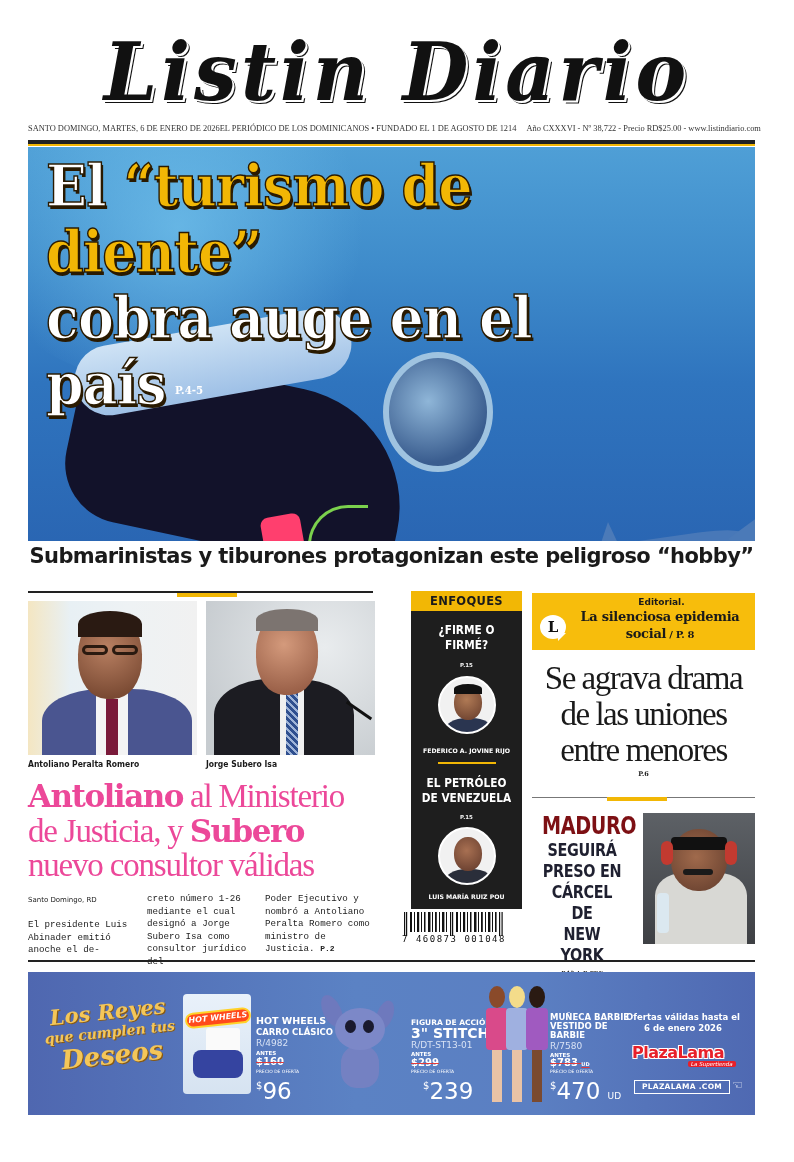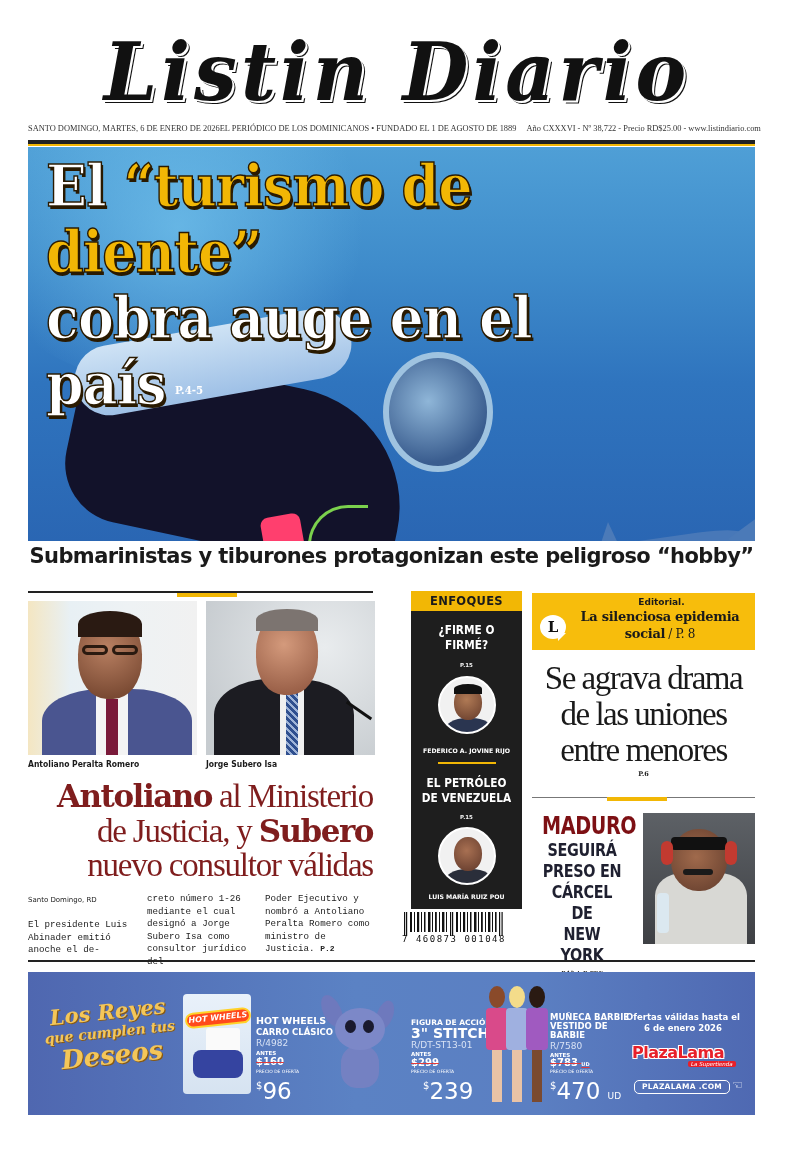--- a/index.html
+++ b/index.html
@@ -41,21 +41,21 @@
   .rule-left { position: absolute; left: 28px; top: 591px; width: 345px; height: 2px; background: #222; }
   .rule-left-gold { position: absolute; left: 177px; top: 593px; width: 60px; height: 4px; background: #f2b705; }
   .photo { position: absolute; overflow: hidden; }
   .photo-a { left: 28px; top: 601px; width: 169px; height: 154px; background: linear-gradient(90deg,#f4e6c2 0%,#e8f0f4 25%,#eef2f4 60%,#f1f1f1 100%); }
   .photo-b { left: 206px; top: 601px; width: 169px; height: 154px; background: radial-gradient(circle at 70% 30%, #e9ecee, #c7ccd0 80%); }
   .person-face { position: absolute; border-radius: 48% 48% 45% 45%; background: radial-gradient(circle at 45% 40%, #b98062, #7a4a33 80%); }
   .person-suit { position: absolute; border-radius: 40% 40% 0 0; }
   .glasses { position: absolute; height: 10px; border: 3px solid #2a1a10; border-radius: 6px; background: transparent; }
   .caption { position: absolute; font-family: "DejaVu Sans", sans-serif; font-weight: bold; font-size: 8.5px; color: #1a1a1a; transform: scaleX(0.9); transform-origin: left; }
 
-  .left-headline { position: absolute; left: 28px; top: 779px; width: 345px; text-align: right; font-family: "Liberation Serif", serif; font-size: 33px; line-height: 34.5px; letter-spacing: -1.2px; color: #7f1d1d; }
+  .left-headline { position: absolute; left: 28px; top: 779px; width: 345px; text-align: left; font-family: "Liberation Serif", serif; font-size: 33px; line-height: 34.5px; letter-spacing: -1.2px; color: #ec4899; }
   .left-headline b { font-family: "DejaVu Serif", serif; font-weight: bold; font-size: 31px; letter-spacing: -1.5px; }
 
   .dateline-small { position: absolute; left: 28px; top: 896px; font-family: "DejaVu Sans", sans-serif; font-size: 7px; color: #222; }
   .body-text { position: absolute; top: 893px; width: 108px; font-family: Liberation Mono, monospace; font-size: 9.2px; line-height: 12.6px; color: #222; }
   .body-text .ref { font-weight: bold; font-size: 8px; }
   .rule-bottom { position: absolute; left: 28px; top: 960px; width: 727px; height: 2px; background: #222; }
 
   
   .enfoques { position: absolute; left: 397px; top: 591px; width: 111px; height: 318px; background: #1e1e1e; margin-left: 14px; }
   .enfoques .tag { height: 20px; background: #f2b705; text-align: center; font-family: "DejaVu Sans", sans-serif; font-weight: bold; font-size: 11.5px; color: #1a1a1a; line-height: 21px; letter-spacing: 0.3px; }
@@ -67,21 +67,21 @@
   .enf-name { position: absolute; left: 0; width: 111px; text-align: center; font-family: "DejaVu Sans", sans-serif; font-weight: bold; font-size: 6.2px; color: #fff; }
   .enf-sep { position: absolute; left: 27px; width: 58px; height: 2px; background: #f2b705; }
 
   .barcode { position: absolute; left: 402px; top: 912px; width: 104px; height: 24px; }
   .barcode-num { position: absolute; left: 400px; top: 934px; width: 108px; text-align: center; font-family: "DejaVu Sans Mono", monospace; font-size: 9px; letter-spacing: 1.5px; color: #111; }
 
   
   .editorial { position: absolute; left: 532px; top: 593px; width: 223px; height: 57px; background: #f7bd0c; }
   .editorial .label { position: absolute; left: 0; top: 4px; width: 223px; padding-left: 36px; text-align: center; font-family: "DejaVu Sans", sans-serif; font-weight: bold; font-size: 9px; color: #1a1a1a; }
   .editorial .title { position: absolute; left: 38px; top: 15px; width: 180px; text-align: center; font-family: "DejaVu Serif", serif; font-weight: bold; font-size: 13px; line-height: 17px; color: #1a1a1a; letter-spacing: -0.3px; }
-  .editorial .title .pg { font-size: 12px; font-weight: normal; margin-left: 3px; text-align: center; }
+  .editorial .title .pg { font-size: 10px; font-weight: bold; margin-left: 3px; text-align: center; }
   .editorial .bubble { position: absolute; left: 8px; top: 22px; width: 26px; height: 24px; border-radius: 50%; background: #fff; font-family: "DejaVu Serif", serif; font-weight: bold; font-size: 15px; text-align: center; line-height: 24px; color: #111; }
   .editorial .bubble-tail { position: absolute; left: 26px; top: 40px; width: 0; height: 0; border-top: 8px solid #fff; border-right: 8px solid transparent; }
 
   .right-headline { position: absolute; left: 530px; top: 660px; width: 227px; text-align: center; font-family: "Liberation Serif", serif; font-size: 33px; line-height: 36px; letter-spacing: -1.5px; color: #1a1a1a; }
   .right-pg { position: absolute; left: 530px; top: 770px; width: 227px; text-align: center; font-family: "DejaVu Serif", serif; font-weight: bold; font-size: 6.5px; color: #222; }
   .rule-right { position: absolute; left: 532px; top: 797px; width: 223px; height: 1px; background: #777; }
   .rule-right-gold { position: absolute; left: 607px; top: 797px; width: 60px; height: 4px; background: #f2b705; }
 
   .maduro { position: absolute; left: 532px; top: 813px; width: 100px; text-align: center; font-family: "DejaVu Sans", sans-serif; font-weight: bold; color: #1f2030; transform: scaleX(0.8); transform-origin: center top; }
   .maduro .name { font-size: 24px; color: #7d1014; line-height: 26px; letter-spacing: -0.5px; }
@@ -118,33 +118,33 @@
   .pt.ref { font-size: 9px; color: #d8e2f4; }
   .pt.antes { font-size: 5.5px; font-weight: bold; }
   .pt.old { font-size: 10px; font-weight: bold; text-decoration: line-through; text-decoration-color: #e23a3a; }
   .pt.oferta { font-size: 4.5px; }
   .pt.price { font-weight: normal; font-size: 23px; line-height: 24px; }
   .pt.price sup { font-size: 10px; vertical-align: 10px; }
   .pt.price .ud { font-size: 9px; }
   .pt.valid { font-weight: bold; font-size: 8.5px; text-align: center; width: 118px; line-height: 11px; }
   .plaza-logo { position: absolute; left: 604px; top: 71px; width: 104px; font-family: "DejaVu Sans", sans-serif; font-weight: bold; font-size: 16px; color: #e8202a; text-shadow: 1px 1px 0 #fff, -1px -1px 0 #fff, 1px -1px 0 #fff, -1px 1px 0 #fff; letter-spacing: -0.5px; }
   .plaza-tag { position: absolute; left: 660px; top: 89px; font-family: "DejaVu Sans", sans-serif; font-style: italic; font-size: 5.5px; color: #fff; background: #e8202a; padding: 0 3px; border-radius: 2px; }
-  .plaza-btn { position: absolute; left: 606px; top: 108px; width: 96px; height: 14px; border: 1.5px solid #fff; border-radius: 5px; background: transparent; font-family: "DejaVu Sans", sans-serif; font-weight: bold; font-size: 7.5px; color: #fff; text-align: center; line-height: 11px; letter-spacing: 0.3px; }
+  .plaza-btn { position: absolute; left: 606px; top: 108px; width: 96px; height: 14px; border: 1.5px solid #fff; border-radius: 0; background: transparent; font-family: "DejaVu Sans", sans-serif; font-weight: bold; font-size: 7.5px; color: #fff; text-align: center; line-height: 11px; letter-spacing: 0.3px; }
   .plaza-hand { position: absolute; left: 704px; top: 106px; font-size: 12px; color: #fff; }
 </style>
 </head>
 <body>
 
 <div class="masthead">
   <div class="logo">Listin Diario</div>
 </div>
 <div class="dateline">
   <span>SANTO DOMINGO, MARTES, 6 DE ENERO DE 2026</span>
   <span class="right">
-    <span>EL PERIÓDICO DE LOS DOMINICANOS • FUNDADO EL 1 DE AGOSTO DE 1889</span>
+    <span>EL PERIÓDICO DE LOS DOMINICANOS • FUNDADO EL 1 DE AGOSTO DE 1214</span>
     <span>Año CXXXVI - Nº 38,722 - Precio RD$25.00 - www.listindiario.com</span>
   </span>
 </div>
 <div class="rule-top"></div>
 <div class="rule-top-gold"></div>
 
 <div class="hero">
   <div class="light"></div>
   <div class="diver-body"></div>
   <div class="tank"></div>

